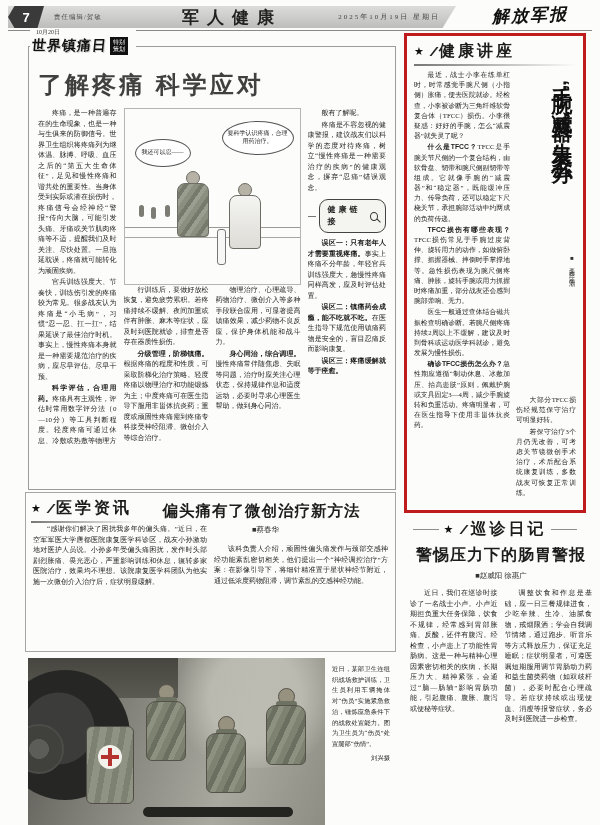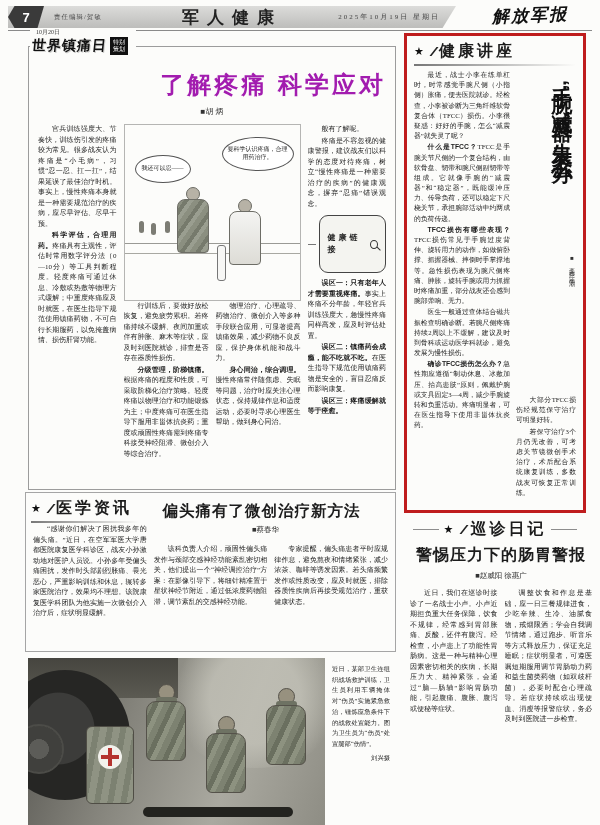--- a/index.html
+++ b/index.html
@@ -29,22 +29,22 @@
   
   .pain-box{position:absolute;left:28px;top:46px;width:368px;height:444px;border:1px solid #9c9c9c;
       box-sizing:border-box;padding:6px 9px;}
   .special-badge{position:absolute;left:30px;top:28px;background:#fcfcfa;padding:0 8px 2px 2px;z-index:3;}
   .badge-date{font-size:6px;color:#333;margin-left:4px;}
   .badge-row{display:flex;align-items:center;gap:3px;}
   .badge-title{font-family:"Liberation Sans",sans-serif;font-weight:bold;font-size:14px;letter-spacing:1px;
       color:#111;text-shadow:1px 1px 0 #cfcfcd;transform:skewX(-6deg);}
   .badge-label{background:#111;color:#fff;font-size:6px;line-height:1.15;padding:2px 3px;
       font-family:"Liberation Sans",sans-serif;text-align:center;}
-  .pain-title{text-align:right;font-family:"Liberation Sans",sans-serif;font-weight:bold;
-      font-size:24px;letter-spacing:3px;margin-top:16px;color:#a21caf;}
+  .pain-title{text-align:left;font-family:"Liberation Sans",sans-serif;font-weight:bold;
+      font-size:24px;letter-spacing:3px;margin-top:16px;color:#404040;}
   .pain-author{text-align:center;font-size:8px;margin-top:5px;color:#333;}
   .pain-cols{display:flex;gap:7px;margin-top:7px;height:336px;}
   .pain-cols .narrow{width:84px;font-size:7px;line-height:1.5;}
   .pain-mid{width:178px;display:flex;flex-direction:column;}
   .pain-sub{display:flex;gap:7px;flex:1;}
   .pain-sub .tcol{width:85px;font-size:7px;line-height:1.5;}
 
   
   .illus{position:relative;height:208px;border:1px solid #b5b5b3;
       background:linear-gradient(180deg,#f4f4f1 0%,#ececе8 55%,#dededa 78%,#d2d2cc 100%);overflow:hidden;}
@@ -59,21 +59,21 @@
   .s-head{width:12px;height:12px;border-radius:50%;background:#b7b2a6;border:1px solid #6d6d66;margin:0 auto;}
   .s-body{width:30px;height:52px;border-radius:8px 8px 4px 4px;margin-top:-2px;
       background:repeating-linear-gradient(125deg,#8b8f80 0 5px,#767a6c 5px 9px,#9a9e90 9px 13px);border:1px solid #6d6d66;}
   .medic .s-body{background:linear-gradient(180deg,#f4f4f2,#dddcd6);}
   .runner{position:absolute;width:5px;height:12px;border-radius:3px;background:#7c7c74;}
   .thermo{position:absolute;width:7px;height:34px;background:#f7f7f5;border:1px solid #777;border-radius:3px;}
 
   
   .hl-row{display:flex;align-items:center;justify-content:center;gap:3px;margin:5px 0;}
   .hl-pill{display:flex;align-items:center;gap:4px;border:1.5px solid #444;border-radius:9px;
-      padding:16px 7px;background:#f4f4f0;}
+      padding:4px 7px;background:#f4f4f0;}
   .hl-label{font-family:"Liberation Sans",sans-serif;font-weight:bold;font-size:8px;letter-spacing:3px;}
   .mag{position:relative;width:7px;height:7px;border:1.3px solid #333;border-radius:50%;}
   .mag::after{content:"";position:absolute;width:5px;height:1.4px;background:#333;
       transform:rotate(45deg);right:-4px;bottom:-2px;}
   .hl-dash{width:10px;height:1px;background:#777;}
 
   
   .sec-head{display:flex;align-items:center;gap:4px;}
   .star{font-size:11px;line-height:1;color:#111;}
   .swoosh{width:9px;height:9px;border-right:2px solid #222;transform:skewX(-38deg);margin-left:-4px;}
@@ -158,23 +158,23 @@
     <div class="badge-date">10月20日</div>
     <div class="badge-row">
       <span class="badge-title">世界镇痛日</span>
       <span class="badge-label" style="white-space:pre-line;">特别
 策划</span>
     </div>
   </div>
 
   <div class="pain-box">
     <div class="pain-title">了解疼痛  科学应对</div>
-    <div class="pain-author">■胡  炳</div>
     <div class="pain-cols">
       <div class="narrow tcol">
+          <p class="para"><b class="plead"></b><span>疼痛，是一种普遍存在的生命现象，也是一种与生俱来的防御信号。世界卫生组织将疼痛列为继体温、脉搏、呼吸、血压之后的“第五大生命体征”，足见和慢性疼痛和谐共处的重要性。当身体受到实际或潜在损伤时，疼痛信号会经神经“警报”传向大脑，可能引发头痛、牙痛或关节肌肉疼痛等不适，提醒我们及时关注、尽快处置。一旦拖延耽误，疼痛就可能转化为顽固疾病。</span></p>
           <p class="para"><b class="plead"></b><span>官兵训练强度大、节奏快，训练伤引发的疼痛较为常见。很多战友认为疼痛是“小毛病”，习惯“忍一忍、扛一扛”，结果延误了最佳治疗时机。事实上，慢性疼痛本身就是一种需要规范治疗的疾病，应尽早评估、尽早干预。</span></p>
           <p class="para"><b class="plead">科学评估，合理用药。</b><span>疼痛具有主观性，评估时常用数字评分法（0—10分）等工具判断程度。轻度疼痛可通过休息、冷敷或热敷等物理方式缓解；中重度疼痛应及时就医，在医生指导下规范使用镇痛药物，不可自行长期服药，以免掩盖病情、损伤肝肾功能。</span></p>
         </div>
       <div class="pain-mid">
         <div class="illus">
           <div class="runner" style="left:14px;top:96px;"></div>
           <div class="runner" style="left:26px;top:98px;"></div>
           <div class="runner" style="left:40px;top:96px;"></div>
           <div class="fence"></div>
           <div class="fence2"></div>
@@ -283,23 +283,20 @@
     </div>
     <div class="mig-title">偏头痛有了微创治疗新方法</div>
     <div class="mig-author">■蔡春华</div>
     <div class="mig-cols">
       <div class="tcol first">
           <p class="para"><b class="plead"></b><span>“感谢你们解决了困扰我多年的偏头痛。”近日，在空军军医大学唐都医院康复医学科诊区，战友小孙激动地对医护人员说。小孙多年受偏头痛困扰，发作时头部剧烈胀痛、畏光恶心，严重影响训练和休息，辗转多家医院治疗，效果均不理想。该院康复医学科团队为他实施一次微创介入治疗后，症状明显缓解。</span></p>
         </div>
       <div class="tcol later">
           <p class="para"><b class="plead"></b><span>该科负责人介绍，顽固性偏头痛发作与颈部交感神经功能紊乱密切相关，他们提出一个“神经调控治疗”方案：在影像引导下，将细针精准置于星状神经节附近，通过低浓度药物阻滞，调节紊乱的交感神经功能。</span></p>
         </div>
-      <div class="tcol later">
-          <p class="para"><b class="plead"></b><span>专家提醒，偏头痛患者平时应规律作息，避免熬夜和情绪紧张，减少浓茶、咖啡等诱发因素。若头痛频繁发作或性质改变，应及时就医，排除器质性疾病后再接受规范治疗，重获健康状态。</span></p>
-        </div>
     </div>
   </div>
 
   <div class="photo">
     <div class="dust"></div>
     <div class="truck"></div>
     <div class="wheel">
       <div class="hub"></div>
     </div>
     <div class="medpack">

